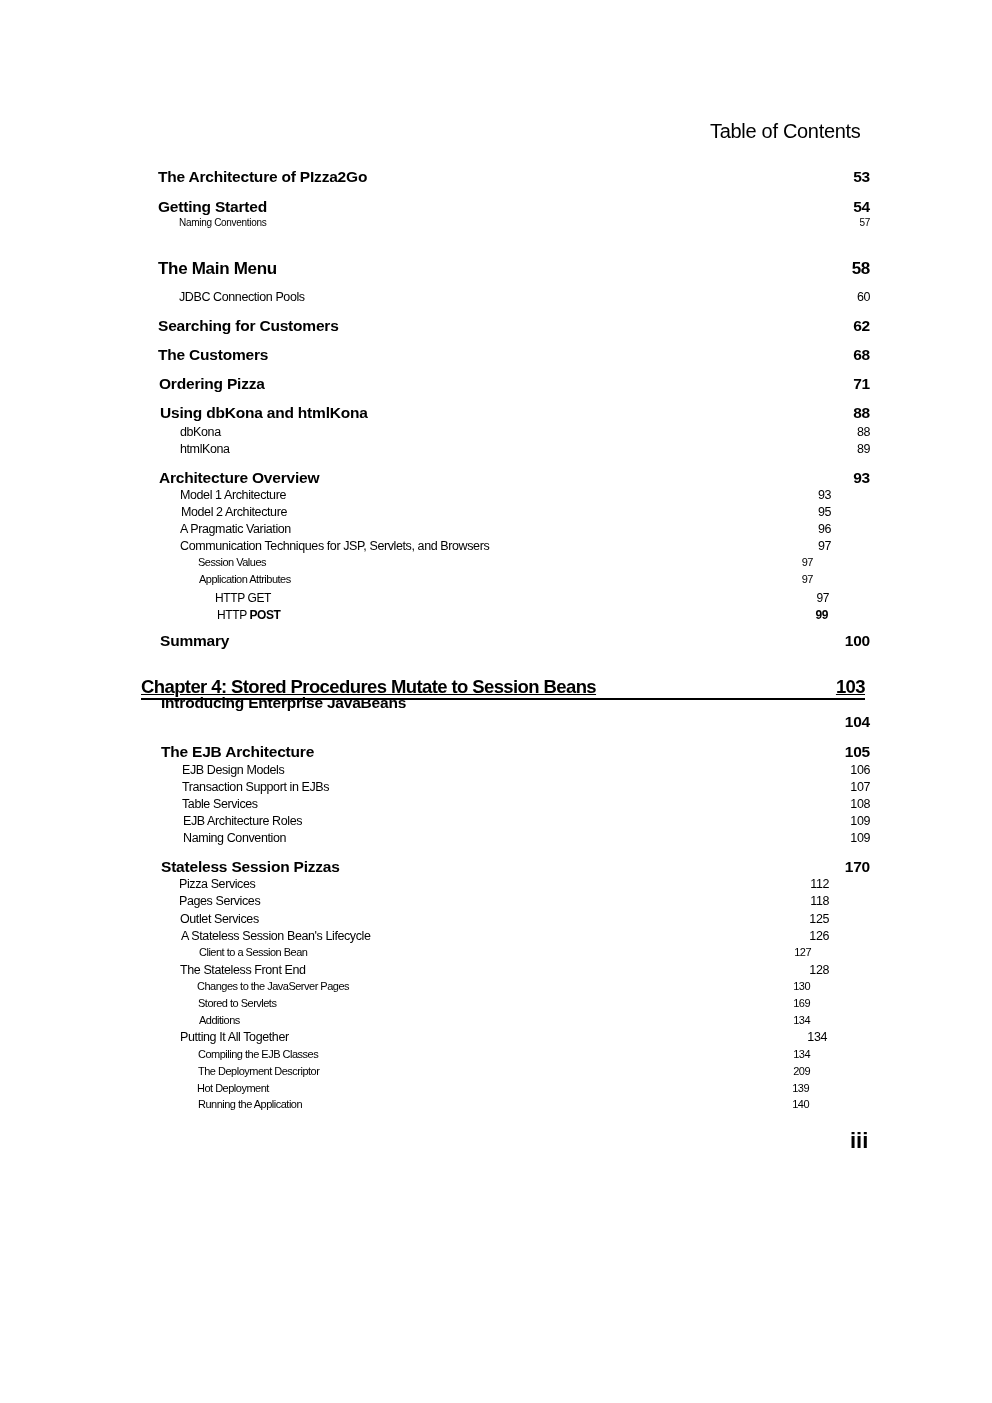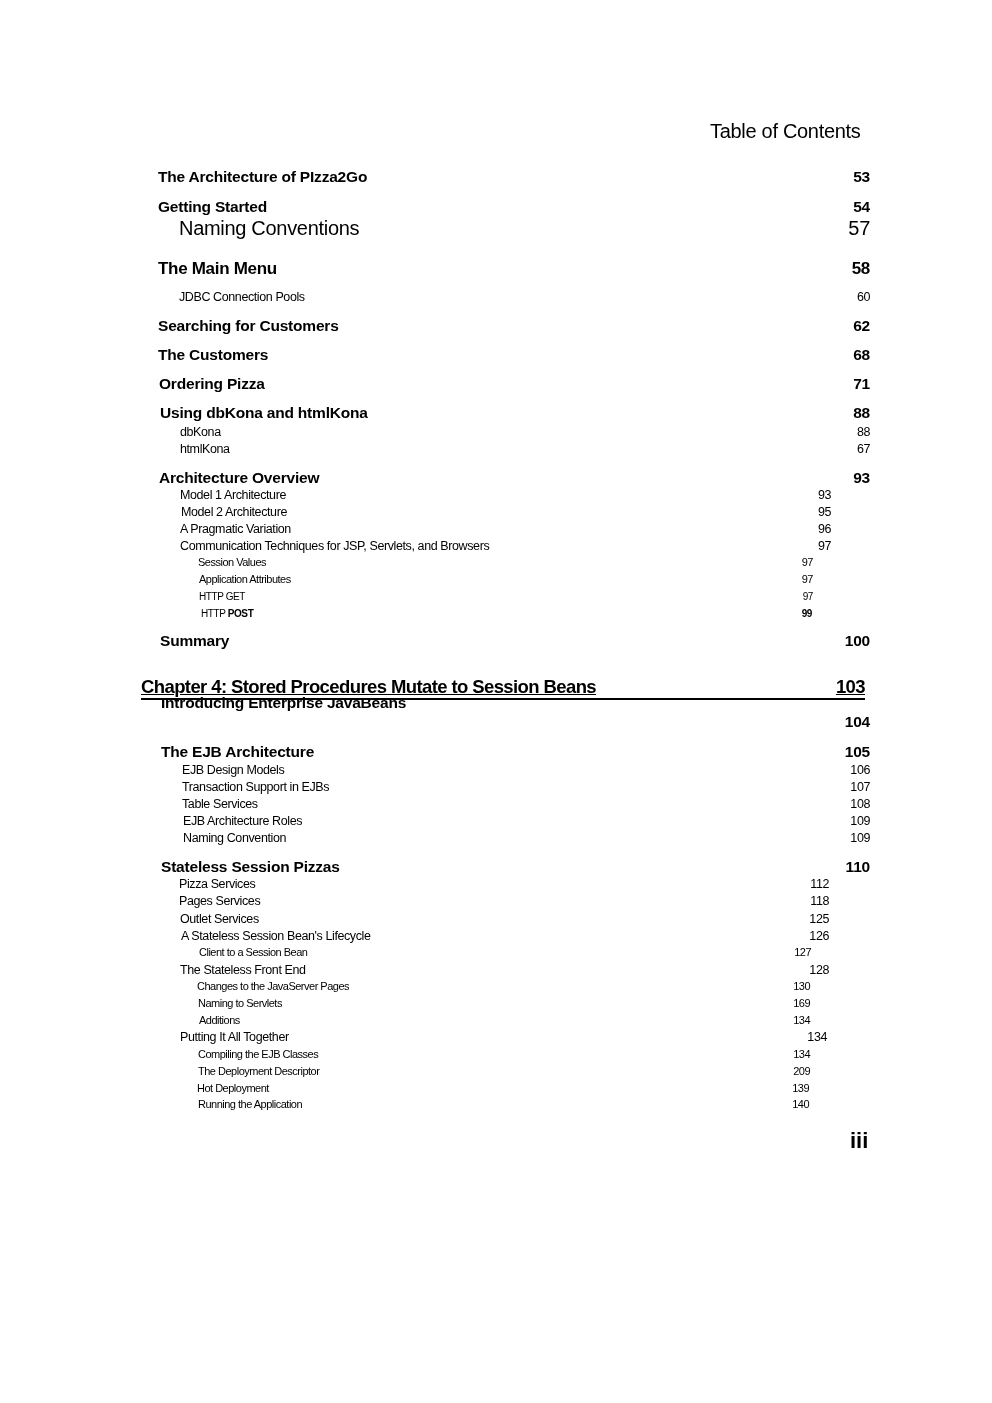--- a/index.html
+++ b/index.html
@@ -3,24 +3,24 @@
 <meta charset="utf-8">
 <style>
   html, body { margin: 0; padding: 0; background: #ffffff; }
   body { width: 992px; height: 1403px; position: relative; overflow: hidden;
          font-family: "Liberation Sans", "DejaVu Sans", sans-serif; color: #000; }
   .hdr { position: absolute; left: 710px; top: 120px; font-size: 20px; letter-spacing: -0.3px; }
   .t { position: absolute; white-space: nowrap; }
   .p { position: absolute; white-space: nowrap; text-align: right; width: 60px; }
   .l1 { font-weight: bold; font-size: 15.5px; letter-spacing: -0.2px; }
   .l1big { font-weight: bold; font-size: 17px; letter-spacing: -0.3px; }
-  .l2 { font-size: 20px; letter-spacing: -0.3px; }
+  .l2 { font-size: 10px; letter-spacing: -0.3px; }
   .l2s { font-size: 12.5px; letter-spacing: -0.4px; }
   .l3 { font-size: 11px; letter-spacing: -0.5px; }
-  .l3s { font-size: 10px; letter-spacing: -0.4px; }
+  .l3s { font-size: 12px; letter-spacing: -0.4px; margin-left: 16px; }
   .chap { position: absolute; left: 141px; top: 676px; width: 724px; height: 22px;
           border-bottom: 2px solid #000; font-weight: bold; font-size: 18.5px; letter-spacing: -0.6px; text-align: right; }
   .chap .ct { position: absolute; left: 0; top: 0; text-decoration: underline; }
   .chap .cp { position: absolute; right: 0; top: 0; text-decoration: underline; }
   .folio { position: absolute; left: 850px; top: 1128px; font-weight: bold; font-size: 22px; }
   .bold { font-weight: bold; }
 </style>
 </head>
 <body>
 
@@ -61,21 +61,21 @@
 <div>
   <span class="t l1" style="left:160px;top:404px">Using dbKona and htmlKona</span>
   <span class="p l1" style="left:810px;top:404px">88</span>
 </div>
 <div>
   <span class="t l2s" style="left:180px;top:425px">dbKona</span>
   <span class="p l2s" style="left:810px;top:425px">88</span>
 </div>
 <div>
   <span class="t l2s" style="left:180px;top:442px">htmlKona</span>
-  <span class="p l2s" style="left:810px;top:442px">67</span>
+  <span class="p l2s" style="left:810px;top:442px">89</span>
 </div>
 <div>
   <span class="t l1" style="left:159px;top:469px">Architecture Overview</span>
   <span class="p l1" style="left:810px;top:469px">93</span>
 </div>
 <div>
   <span class="t l2s" style="left:180px;top:488px">Model 1 Architecture</span>
   <span class="p l2s" style="left:771px;top:488px">93</span>
 </div>
 <div>
@@ -139,21 +139,21 @@
 <div>
   <span class="t l2s" style="left:183px;top:814px">EJB Architecture Roles</span>
   <span class="p l2s" style="left:810px;top:814px">109</span>
 </div>
 <div>
   <span class="t l2s" style="left:183px;top:831px">Naming Convention</span>
   <span class="p l2s" style="left:810px;top:831px">109</span>
 </div>
 <div>
   <span class="t l1" style="left:161px;top:858px">Stateless Session Pizzas</span>
-  <span class="p l1" style="left:810px;top:858px">110</span>
+  <span class="p l1" style="left:810px;top:858px">170</span>
 </div>
 <div>
   <span class="t l2s" style="left:179px;top:877px">Pizza Services</span>
   <span class="p l2s" style="left:769px;top:877px">112</span>
 </div>
 <div>
   <span class="t l2s" style="left:179px;top:894px">Pages Services</span>
   <span class="p l2s" style="left:769px;top:894px">118</span>
 </div>
 <div>
@@ -170,21 +170,21 @@
 </div>
 <div>
   <span class="t l2s" style="left:180px;top:963px">The Stateless Front End</span>
   <span class="p l2s" style="left:769px;top:963px">128</span>
 </div>
 <div>
   <span class="t l3" style="left:197px;top:980px">Changes to the JavaServer Pages</span>
   <span class="p l3" style="left:750px;top:980px">130</span>
 </div>
 <div>
-  <span class="t l3" style="left:198px;top:997px">Naming to Servlets</span>
+  <span class="t l3" style="left:198px;top:997px">Stored to Servlets</span>
   <span class="p l3" style="left:750px;top:997px">169</span>
 </div>
 <div>
   <span class="t l3" style="left:199px;top:1014px">Additions</span>
   <span class="p l3" style="left:750px;top:1014px">134</span>
 </div>
 <div>
   <span class="t l2s" style="left:180px;top:1030px">Putting It All Together</span>
   <span class="p l2s" style="left:767px;top:1030px">134</span>
 </div>

